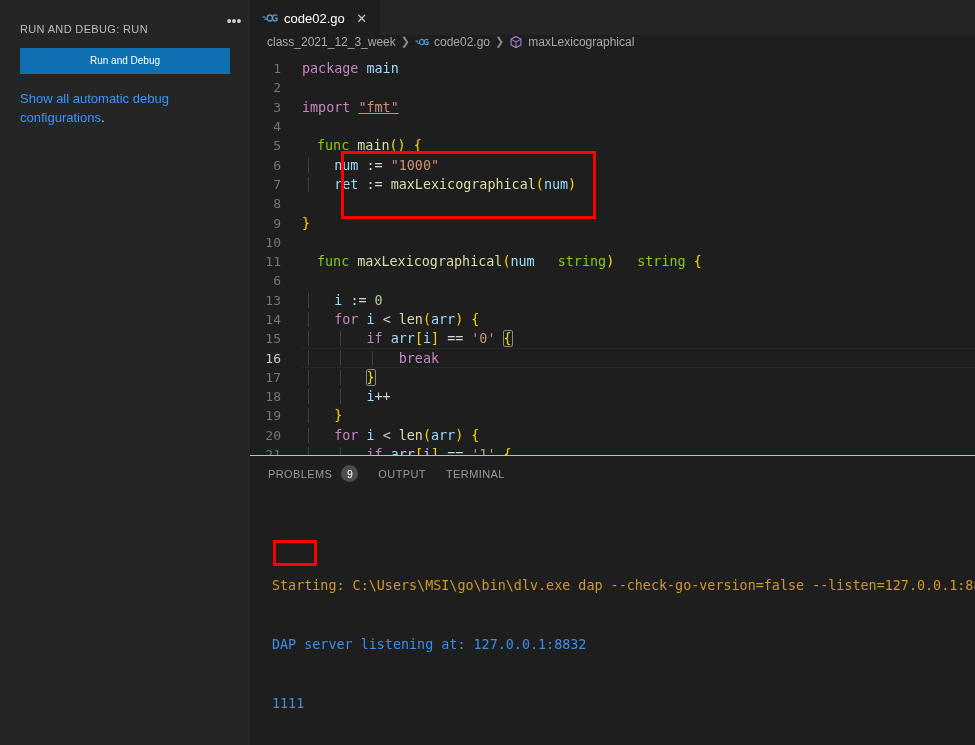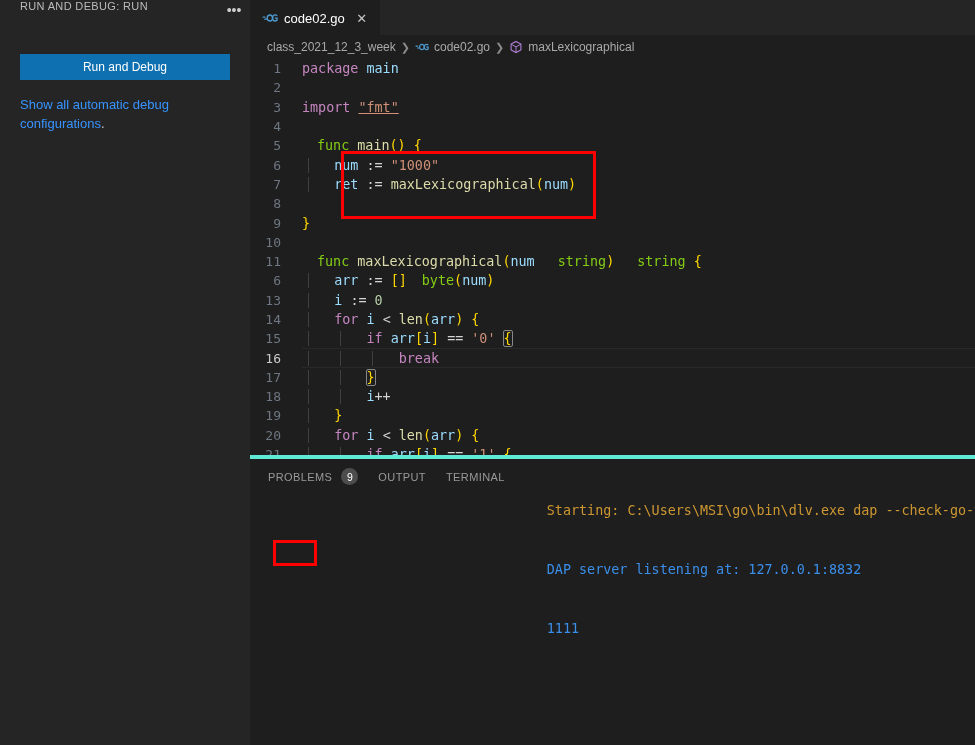--- a/index.html
+++ b/index.html
@@ -10,38 +10,38 @@
     -webkit-font-smoothing:antialiased;
   }
   #app { position:relative; width:975px; height:745px; display:flex; background:#1e1e1e; }
 
   
   #sidebar {
     width:250px; height:745px; flex:0 0 250px;
     background:#252526; position:relative;
   }
   #sidebar-header {
-    height:35px; display:flex; align-items:flex-start;
+    height:35px; display:flex; align-items:flex-end;
     padding:0 4px 0 20px;
   }
   #sidebar-title {
     flex:1; font-size:11px; letter-spacing:.35px;
     color:#bbbbbb; text-transform:uppercase;
     white-space:nowrap; overflow:hidden;
   }
   #sidebar-more {
     width:24px; height:24px; display:flex; align-items:center; justify-content:center;
     color:#cccccc; font-size:14px; line-height:1; padding-bottom:5px; cursor:pointer;
   }
   #sidebar-body { padding:5px 20px 0 20px; }
   #run-debug-button {
     display:block; width:210px; height:26px; line-height:26px;
     background:#0e70b0; color:#ffffff; border:none;
-    font-family:"Liberation Sans", sans-serif; font-size:12px;
-    text-align:center; cursor:pointer; margin-top:14px;
+    font-family:"Liberation Sans", sans-serif; font-size:10px;
+    text-align:center; cursor:pointer; margin-top:8px;
   }
   .side-para {
     font-size:13px; line-height:19px; color:#cccccc;
     margin-top:13px; word-wrap:break-word;
   }
   .side-link { color:#3794ff; cursor:pointer; }
   .side-para.linkpara { margin-top:15px; }
 
   
   #main { flex:1; height:745px; display:flex; flex-direction:column; background:#1e1e1e; min-width:0; }
@@ -57,21 +57,21 @@
   #tab-label { font-size:13px; color:#ffffff; white-space:nowrap; }
   #tab-close {
     margin-left:9px; width:16px; height:16px; display:flex;
     align-items:center; justify-content:center; color:#c5c5c5;
     font-size:13px; line-height:1; cursor:pointer;
   }
   #tabbar-rest { flex:1; background:#252526; }
 
   
   #breadcrumb {
-    height:24px; flex:0 0 24px; display:flex; align-items:center;
+    height:24px; flex:0 0 24px; display:flex; align-items:flex-start;
     padding-left:17px; background:#1e1e1e; font-size:12px; color:#a9a9a9;
     white-space:nowrap; overflow:hidden;
   }
   .bc-item { display:flex; align-items:center; cursor:pointer; }
   .bc-sep { margin:0 5px; color:#8a8a8a; font-size:11px; }
   .bc-text { color:#a9a9a9; }
 
   
   #code-region {
     position:relative; flex:1 1 auto; overflow:hidden;
@@ -120,22 +120,23 @@
 
   
   #anno-code {
     position:absolute; left:341px; top:151px; width:255px; height:68px;
     border:3px solid #fe0000; pointer-events:none; z-index:40;
   }
 
   
   #panel {
     flex:0 0 290px; height:290px; background:#1e1e1e;
-    border-top:4px solid #5eead4; display:flex; 
+    border-top:1px solid #5eead4; display:flex; flex-direction:column;
     position:relative;
+    gap:43px;
   }
   #panel-tabs {
     height:35px; flex:0 0 35px; display:flex; align-items:center;
     padding-left:18px; background:#1e1e1e;
   }
   .ptab {
     display:flex; align-items:center; height:35px;
     margin-right:20px; font-size:11px; letter-spacing:.4px;
     color:#999999; cursor:pointer; position:relative; text-transform:uppercase;
   }
@@ -282,21 +283,20 @@
             <span class="ctext"></span>
           </div>
 
         <div class="cline">
             <span class="lnum">11</span>
             <span class="ctext"><span class="kw2">func</span> <span class="fn">maxLexicographical</span><span class="pn3">(</span><span class="var">num</span> <span class="kw2">string</span><span class="pn3">)</span> <span class="kw2">string</span> <span class="pn3">{</span></span>
           </div>
 
         <div class="cline">
             <span class="lnum">6</span>
-            <span class="ctext"><span class="guide" style="left:6px"></span>    <span class="var">arr</span> <span class="op">:=</span> <span class="pn3">[]</span><span class="kw2">byte</span><span class="pn3">(</span><span class="var">num</span><span class="pn3">)</span></span>
           </div>
 
         <div class="cline">
             <span class="lnum">13</span>
             <span class="ctext"><span class="guide" style="left:6px"></span>    <span class="var">i</span> <span class="op">:=</span> <span class="num">0</span></span>
           </div>
 
         <div class="cline">
             <span class="lnum">14</span>
             <span class="ctext"><span class="guide" style="left:6px"></span>    <span class="kw">for</span> <span class="var">i</span> <span class="op">&lt;</span> <span class="fn">len</span><span class="pn3">(</span><span class="var">arr</span><span class="pn3">)</span> <span class="pn3">{</span></span>

